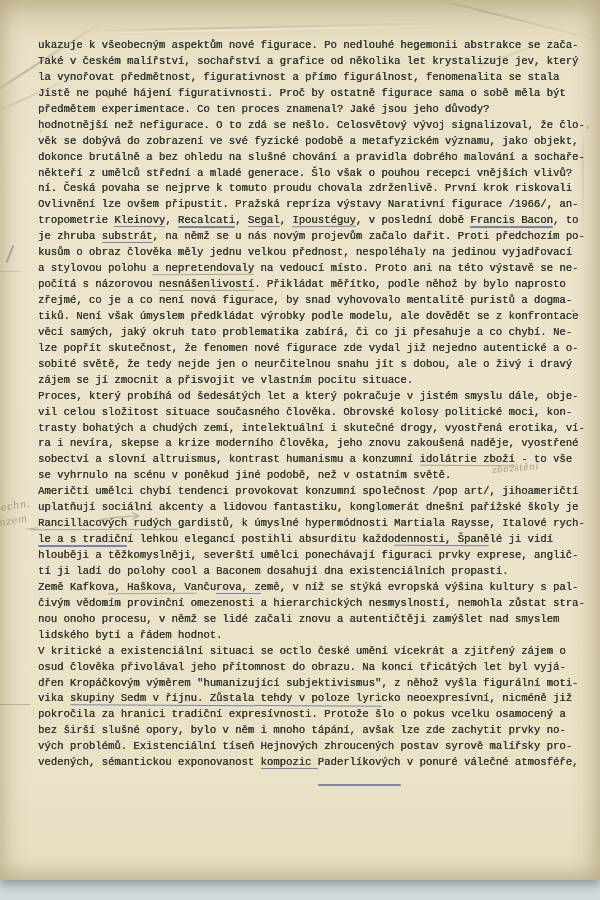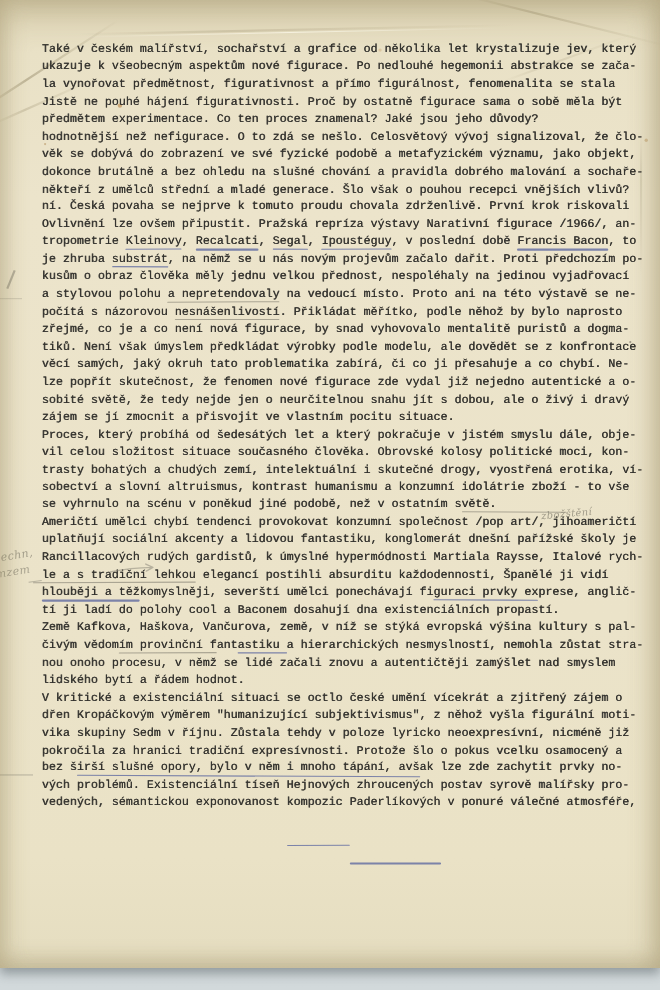--- a/index.html
+++ b/index.html
@@ -54,22 +54,22 @@
   <div class="crease" style="left:518px;top:185px;width:130px;transform:rotate(90deg);opacity:.45;"></div>
   <div class="crease light" style="left:75px;top:29px;width:380px;transform:rotate(-1.2deg);height:1px;"></div>
 
   <div class="spot" style="left:107px;top:94px;width:4px;height:4px;background:#b47a36;opacity:.55;"></div>
   <div class="spot" style="left:40px;top:130px;width:2px;height:2px;background:#a97d44;opacity:.45;"></div>
   <div class="spot" style="left:586px;top:126px;width:3px;height:3px;background:#b08448;opacity:.4;"></div>
   <div class="spot" style="left:572px;top:310px;width:2px;height:2px;background:#5a554d;opacity:.5;"></div>
   <div class="spot" style="left:344px;top:44px;width:3px;height:3px;background:#c09050;opacity:.3;"></div>
 
   <div class="textblock" id="textblock">
+      <div class="line">ukazuje k všeobecným aspektům nové figurace. Po nedlouhé hegemonii abstrakce se zača-</div>
       <div class="line">Také v českém malířství, sochařství a grafice od několika let krystalizuje jev, který</div>
-      <div class="line">ukazuje k všeobecným aspektům nové figurace. Po nedlouhé hegemonii abstrakce se zača-</div>
       <div class="line">la vynořovat předmětnost, figurativnost a přímo figurálnost, fenomenalita se stala</div>
       <div class="line">Jistě ne pouhé hájení figurativnosti. Proč by ostatně figurace sama o sobě měla být</div>
       <div class="line">předmětem experimentace. Co ten proces znamenal? Jaké jsou jeho důvody?</div>
       <div class="line">hodnotnější než nefigurace. O to zdá se nešlo. Celosvětový vývoj signalizoval, že člo-</div>
       <div class="line">věk se dobývá do zobrazení ve své fyzické podobě a metafyzickém významu, jako objekt,</div>
       <div class="line">dokonce brutálně a bez ohledu na slušné chování a pravidla dobrého malování a sochaře-</div>
       <div class="line">někteří z umělců střední a mladé generace. Šlo však o pouhou recepci vnějších vlivů?</div>
       <div class="line">ní. Česká povaha se nejprve k tomuto proudu chovala zdrženlivě. První krok riskovali</div>
       <div class="line">Ovlivnění lze ovšem připustit. Pražská repríza výstavy Narativní figurace /1966/, an-</div>
       <div class="line">tropometrie Kleinovy, Recalcati, Segal, Ipoustéguy, v poslední době Francis Bacon, to</div>
@@ -79,33 +79,35 @@
       <div class="line">počítá s názorovou nesnášenlivostí. Přikládat měřítko, podle něhož by bylo naprosto</div>
       <div class="line">zřejmé, co je a co není nová figurace, by snad vyhovovalo mentalitě puristů a dogma-</div>
       <div class="line">tiků. Není však úmyslem předkládat výrobky podle modelu, ale dovědět se z konfrontace</div>
       <div class="line">věcí samých, jaký okruh tato problematika zabírá, či co ji přesahuje a co chybí. Ne-</div>
       <div class="line">lze popřít skutečnost, že fenomen nové figurace zde vydal již nejedno autentické a o-</div>
       <div class="line">sobité světě, že tedy nejde jen o neurčitelnou snahu jít s dobou, ale o živý i dravý</div>
       <div class="line">zájem se jí zmocnit a přisvojit ve vlastním pocitu situace.</div>
       <div class="line">Proces, který probíhá od šedesátých let a který pokračuje v jistém smyslu dále, obje-</div>
       <div class="line">vil celou složitost situace současného člověka. Obrovské kolosy politické moci, kon-</div>
       <div class="line">trasty bohatých a chudých zemí, intelektuální i skutečné drogy, vyostřená erotika, ví-</div>
+      <div class="line">ra i nevíra, skepse a krize moderního člověka, jeho znovu zakoušená naděje, vyostřené</div>
       <div class="line">sobectví a slovní altruismus, kontrast humanismu a konzumní idolátrie zboží - to vše</div>
       <div class="line">se vyhrnulo na scénu v poněkud jiné podobě, než v ostatním světě.</div>
       <div class="line">Američtí umělci chybí tendenci provokovat konzumní společnost /pop art/, jihoameričtí</div>
       <div class="line">uplatňují sociální akcenty a lidovou fantastiku, konglomerát dnešní pařížské školy je</div>
       <div class="line">Rancillacových rudých gardistů, k úmyslné hypermódnosti Martiala Raysse, Italové rych-</div>
       <div class="line">le a s tradiční lehkou elegancí postihli absurditu každodennosti, Španělé ji vidí</div>
       <div class="line">hlouběji a těžkomyslněji, severští umělci ponechávají figuraci prvky exprese, anglič-</div>
       <div class="line">tí ji ladí do polohy cool a Baconem dosahují dna existenciálních propastí.</div>
       <div class="line">Země Kafkova, Haškova, Vančurova, země, v níž se stýká evropská výšina kultury s pal-</div>
-      <div class="line">čivým vědomím provinční fantastiku a hierarchických nesmyslností, nemohla zůstat stra-</div>
+      <div class="line">čivým vědomím provinční omezenosti a hierarchických nesmyslností, nemohla zůstat stra-</div>
       <div class="line">nou onoho procesu, v němž se lidé začali znovu a autentičtěji zamýšlet nad smyslem</div>
       <div class="line">lidského bytí a řádem hodnot.</div>
       <div class="line">V kritické a existenciální situaci se octlo české umění vícekrát a zjitřený zájem o</div>
+      <div class="line">osud člověka přivolával jeho přítomnost do obrazu. Na konci třicátých let byl vyjá-</div>
       <div class="line">dřen Kropáčkovým výměrem "humanizující subjektivismus", z něhož vyšla figurální moti-</div>
       <div class="line">vika skupiny Sedm v říjnu. Zůstala tehdy v poloze lyricko neoexpresívní, nicméně již</div>
       <div class="line">pokročila za hranici tradiční expresívnosti. Protože šlo o pokus vcelku osamocený a</div>
       <div class="line">bez širší slušné opory, bylo v něm i mnoho tápání, avšak lze zde zachytit prvky no-</div>
       <div class="line">vých problémů. Existenciální tíseň Hejnových zhroucených postav syrově malířsky pro-</div>
       <div class="line">vedených, sémantickou exponovanost kompozic Paderlíkových v ponuré válečné atmosféře,</div>
     </div>
 
   <div class="pencil-stroke" style="left:9px;top:245px;width:1.6px;height:18px;transform:rotate(22deg);opacity:.6;"></div>
   <div class="pencil-stroke" style="left:0;top:271px;width:20px;height:1px;opacity:.3;"></div>

